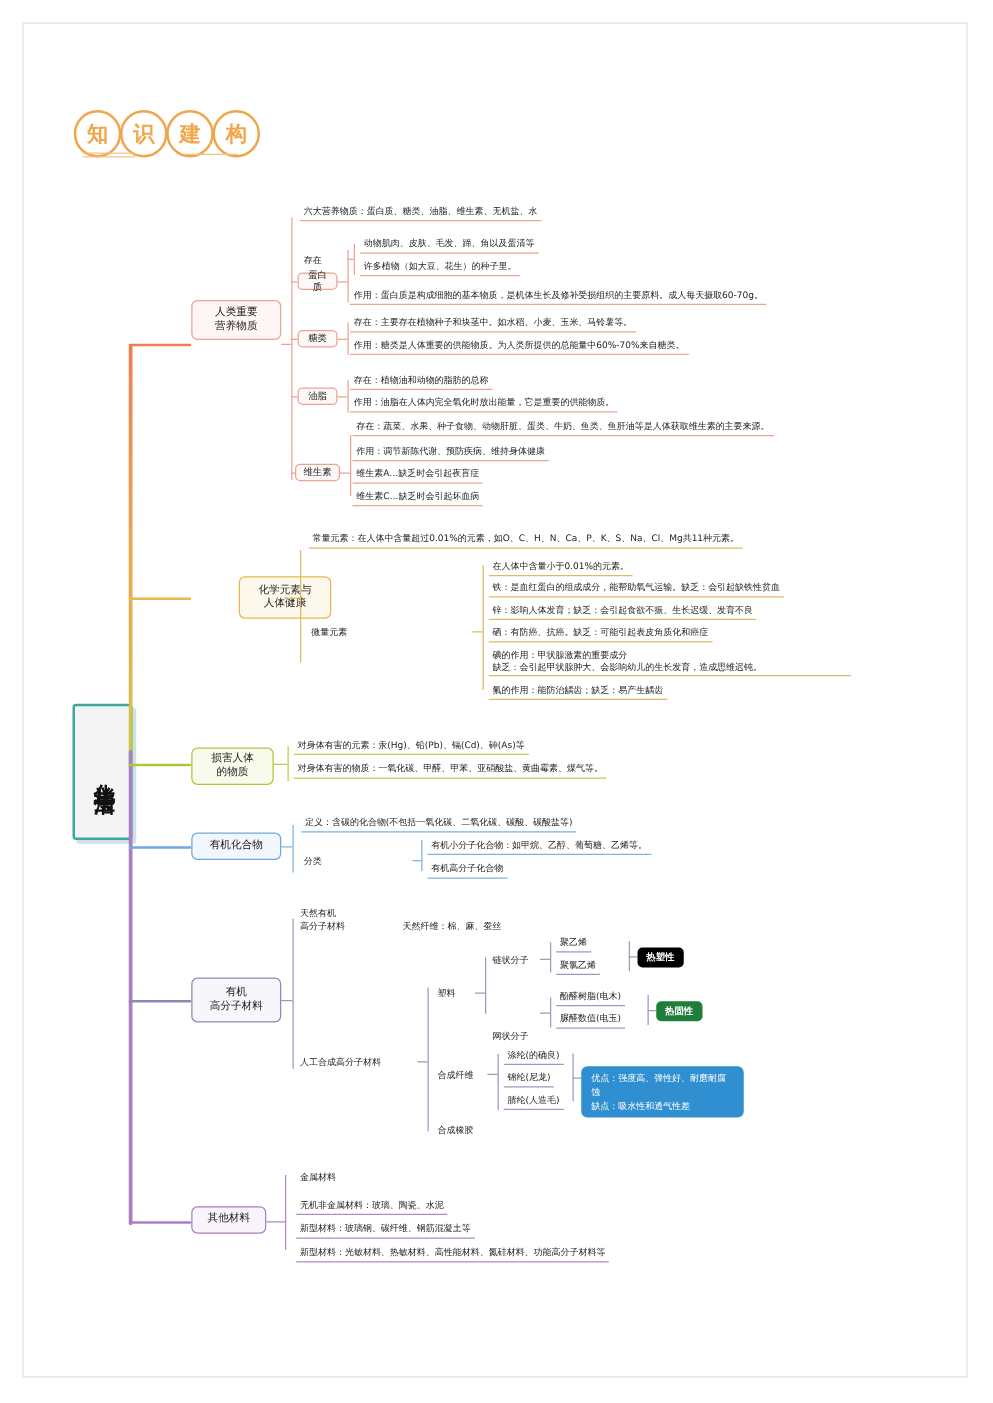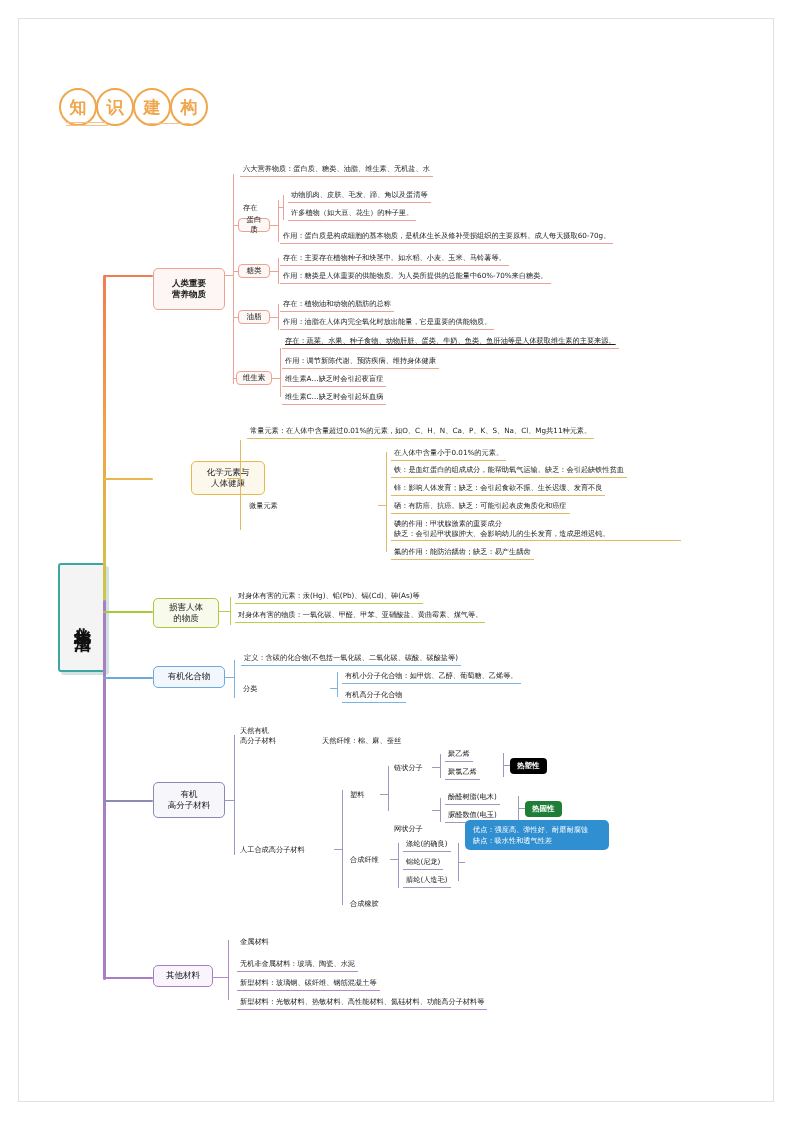--- a/index.html
+++ b/index.html
@@ -113,21 +113,21 @@
   <div class="mainbr">
     <div class="h" style="left:103px;top:677px;width:50px;background:#6fa8dc;"></div>
   </div>
   <div class="mainbr">
     <div class="h" style="left:103px;top:800px;width:50px;background:#8a8ab5;"></div>
   </div>
   <div class="mainbr">
     <div class="h" style="left:103px;top:977px;width:50px;background:#a97fc4;"></div>
   </div>
 
-  <div class="n1 salmon" style="left:153px;top:268px;width:72px;height:42px;white-space:pre-line;font-weight:bold;">人类重要
+  <div class="n1 salmon" style="left:153px;top:240px;width:72px;height:32px;white-space:pre-line;">人类重要
 营养物质</div>
 
   <div class="ln vline" style="left:233px;top:174px;height:210px;background:#eaa394;"></div>
   <div class="ln hline" style="left:225px;top:275px;width:8px;background:#eaa394;"></div>
 
   <div class="leaf ul-salmon" style="left:240px;top:163px;">六大营养物质：蛋白质、糖类、油脂、维生素、无机盐、水</div>
 
   <div class="n2 salmon" style="left:238px;top:218px;width:32px;height:14px;">蛋白质</div>
   <div class="ln hline" style="left:233px;top:225px;width:5px;background:#eaa394;"></div>
   <div class="ln vline" style="left:278px;top:200px;height:42px;background:#eaa394;"></div>
@@ -151,21 +151,21 @@
   <div class="ln hline" style="left:233px;top:317px;width:5px;background:#eaa394;"></div>
   <div class="ln vline" style="left:278px;top:304px;height:26px;background:#eaa394;"></div>
   <div class="ln hline" style="left:270px;top:317px;width:8px;background:#eaa394;"></div>
   <div class="leaf ul-salmon" style="left:280px;top:298px;">存在：植物油和动物的脂肪的总称</div>
   <div class="leaf ul-salmon" style="left:280px;top:316px;">作用：油脂在人体内完全氧化时放出能量，它是重要的供能物质。</div>
 
   <div class="n2 salmon" style="left:236px;top:371px;width:36px;height:14px;">维生素</div>
   <div class="ln hline" style="left:233px;top:378px;width:3px;background:#eaa394;"></div>
   <div class="ln vline" style="left:280px;top:348px;height:49px;background:#eaa394;"></div>
   <div class="ln hline" style="left:272px;top:378px;width:8px;background:#eaa394;"></div>
-  <div class="leaf ul-salmon" style="left:282px;top:335px;text-decoration:underline;">存在：蔬菜、水果、种子食物、动物肝脏、蛋类、牛奶、鱼类、鱼肝油等是人体获取维生素的主要来源。</div>
+  <div class="leaf ul-salmon" style="left:282px;top:335px;">存在：蔬菜、水果、种子食物、动物肝脏、蛋类、牛奶、鱼类、鱼肝油等是人体获取维生素的主要来源。</div>
   <div class="leaf ul-salmon" style="left:282px;top:355px;">作用：调节新陈代谢、预防疾病、维持身体健康</div>
   <div class="leaf ul-salmon" style="left:282px;top:373px;">维生素A…缺乏时会引起夜盲症</div>
   <div class="leaf ul-salmon" style="left:282px;top:391px;">维生素C…缺乏时会引起坏血病</div>
 
   <div class="n1 amber" style="left:153px;top:461px;width:74px;height:34px;white-space:pre-line;">化学元素与
 人体健康</div>
 
   <div class="ln vline" style="left:240px;top:440px;height:90px;background:#e0b964;"></div>
   <div class="ln hline" style="left:227px;top:478px;width:13px;background:#e0b964;"></div>
   <div class="leaf ul-amber" style="left:247px;top:425px;">常量元素：在人体中含量超过0.01%的元素，如O、C、H、N、Ca、P、K、S、Na、Cl、Mg共11种元素。</div>
@@ -236,21 +236,21 @@
   <div class="badge bgreen" style="left:525px;top:801px;">热固性</div>
 
   <div class="plabel" style="left:350px;top:855px;">合成纤维</div>
   <div class="ln vline" style="left:398px;top:843px;height:45px;background:#9a9ac0;"></div>
   <div class="ln hline" style="left:390px;top:859px;width:8px;background:#9a9ac0;"></div>
   <div class="leaf ul-slate" style="left:403px;top:838px;">涤纶(的确良)</div>
   <div class="leaf ul-slate" style="left:403px;top:856px;">锦纶(尼龙)</div>
   <div class="leaf ul-slate" style="left:403px;top:874px;">腈纶(人造毛)</div>
   <div class="ln vline" style="left:458px;top:843px;height:38px;background:#9a9ac0;"></div>
   <div class="ln hline" style="left:458px;top:862px;width:7px;background:#9a9ac0;"></div>
-  <div class="infobox" style="left:465px;top:820px;width:144px;white-space:pre-line;">优点：强度高、弹性好、耐磨耐腐蚀
+  <div class="infobox" style="left:465px;top:853px;width:130px;white-space:pre-line;">优点：强度高、弹性好、耐磨耐腐蚀
 缺点：吸水性和透气性差</div>
 
   <div class="plabel" style="left:350px;top:899px;">合成橡胶</div>
 
   <div class="n1 purple" style="left:153px;top:965px;width:60px;height:22px;">其他材料</div>
   <div class="ln vline" style="left:228px;top:940px;height:60px;background:#b08ac9;"></div>
   <div class="ln hline" style="left:213px;top:977px;width:15px;background:#b08ac9;"></div>
   <div class="plabel" style="left:240px;top:937px;">金属材料</div>
   <div class="leaf ul-purple" style="left:237px;top:958px;">无机非金属材料：玻璃、陶瓷、水泥</div>
   <div class="leaf ul-purple" style="left:237px;top:977px;">新型材料：玻璃钢、碳纤维、钢筋混凝土等</div>

